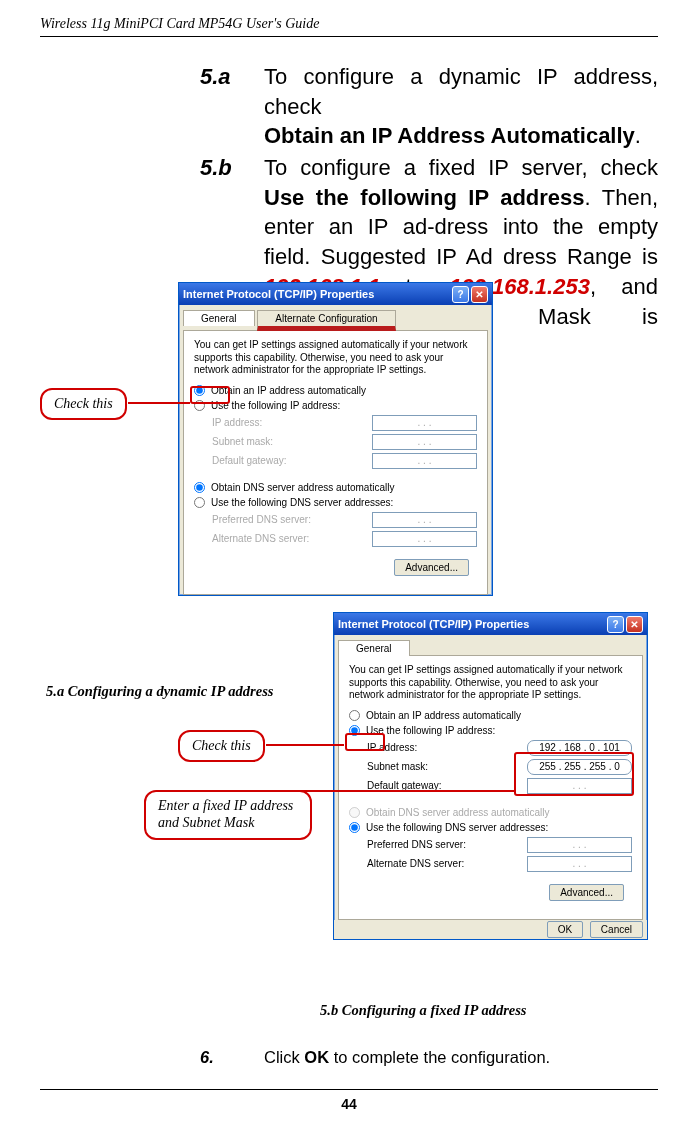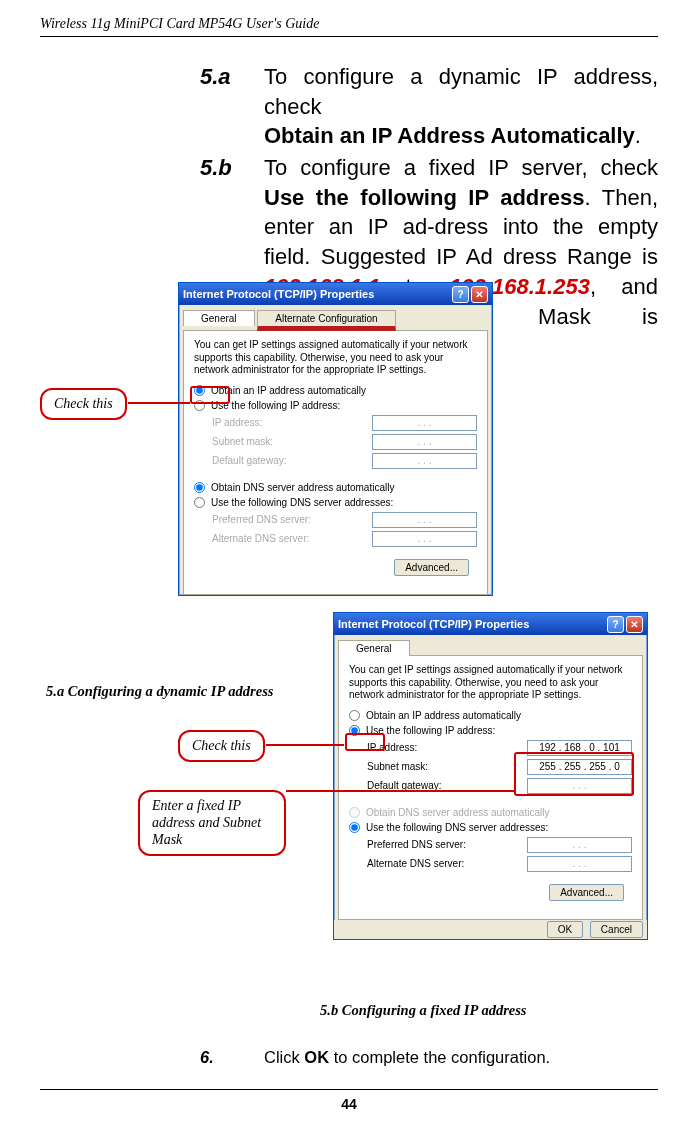--- a/index.html
+++ b/index.html
@@ -98,21 +98,21 @@
   .field-row .lbl.active { color:#000; }
   .ipbox {
     width:105px;
     border:1px solid #7f9db9;
     height:16px;
     display:flex; align-items:center; justify-content:space-around;
     font-size:10px;
     background:#fff;
     color:#aaa;
   }
-  .ipbox.active { color:#000; }
+  .ipbox.active { color:#000;border-radius:7px; }
   .btn {
     border:1px solid #7f9db9;
     background:#ece9d8;
     padding:2px 10px;
     font-size:10px;
     border-radius:2px;
   }
   .btnrow-right { text-align:right; margin-top:6px; padding-right:8px; }
   .btnrow-bottom { text-align:right; padding:4px; background:#ece9d8; }
   .btnrow-bottom .btn { margin-left:4px; min-width:55px; }
@@ -329,21 +329,21 @@
   </div>
 </div>
 
 <div class="red-box" style="position:absolute; top:733px; left:345px; width:40px; height:18px;"></div>
 
 <div class="red-box" style="position:absolute; top:752px; left:514px; width:120px; height:44px;"></div>
 
 <div class="callout" style="top:730px; left:178px;">Check this</div>
 <div class="callout-line" style="top:744px; left:266px; width:78px;"></div>
 
-<div class="callout" style="top:790px; left:138px; width:148px; text-align:left; line-height:1.2;">Enter a fixed IP address and Subnet Mask</div>
+<div class="callout" style="top:790px; left:144px; width:168px; text-align:left; line-height:1.2;">Enter a fixed IP address and Subnet Mask</div>
 <div class="callout-line" style="top:790px; left:286px; width:228px;"></div>
 
 <div class="caption" style="top:1002px; left:320px;">5.b Configuring a fixed IP address</div>
 
 <div class="footer-text" style="top:1048px;">
   <div class="row">
     <div class="num">6.</div>
     <div>
       <span>Click </span><span class="strong">OK</span><span> to complete the configuration.</span>
     </div>

